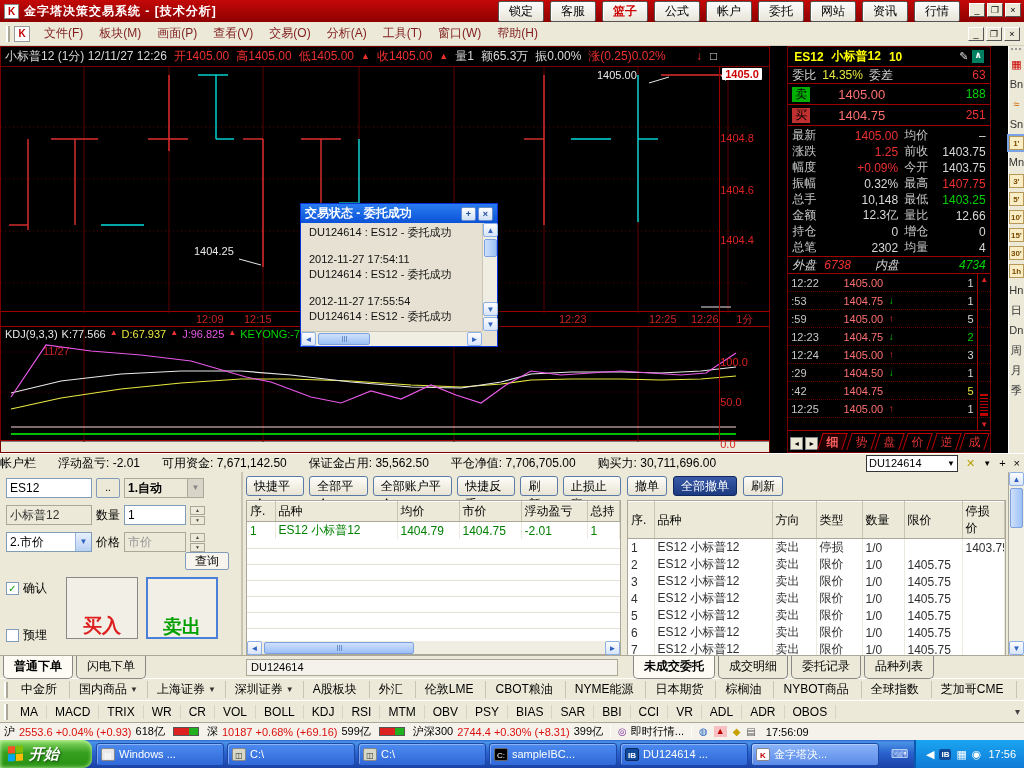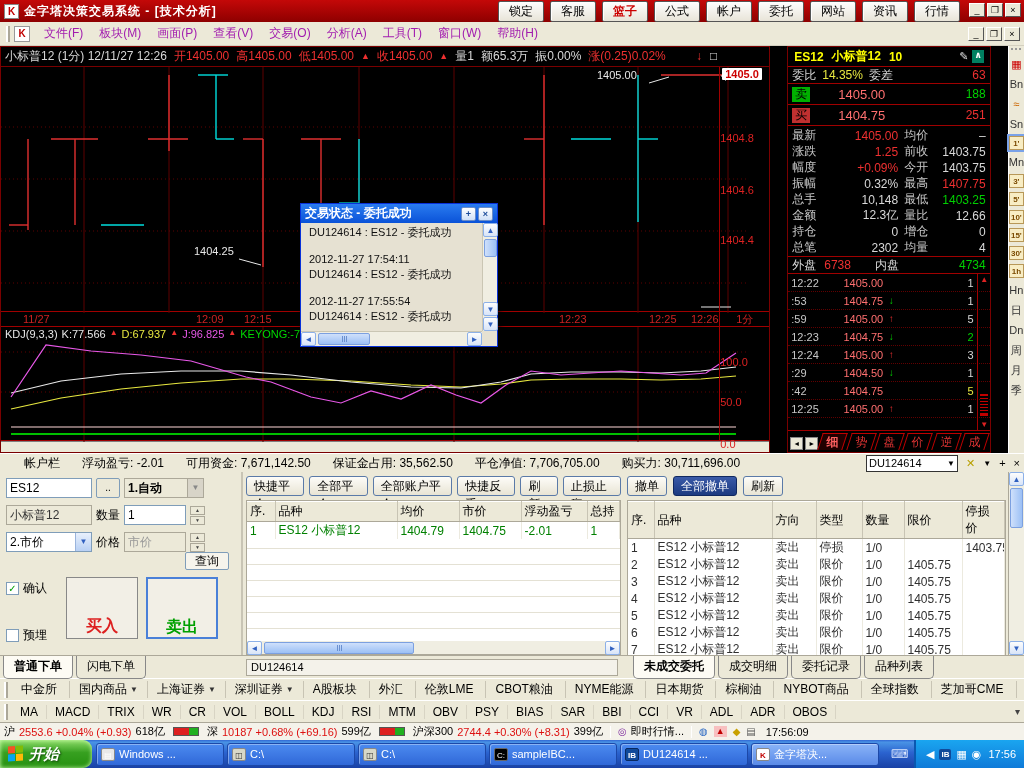--- a/index.html
+++ b/index.html
@@ -13,21 +13,21 @@
   #tb-btns { display:flex; gap:6px; margin-left:auto; margin-right:60px; }
   .tb-btn { background:linear-gradient(#fefefe,#e8e4d8); border:1px solid #555; border-radius:2px; color:#000; font-size:12px; padding:1px 10px; box-shadow:inset 1px 1px 0 #fff; cursor:default; }
   .tb-btn.hot { color:#cc0000; font-weight:bold; }
   .win-ctrls { position:absolute; right:3px; top:3px; display:flex; gap:2px; }
   .wc { width:16px; height:14px; background:#ece9d8; border:1px solid; border-color:#fff #555 #555 #fff; font-size:9px; line-height:12px; text-align:center; color:#000; }
 
   
   #menubar { height:24px; background:#ece9d8; border-bottom:1px solid #d4d0c0; display:flex; align-items:center; padding-left:2px; position:relative; }
   .grip { width:4px; height:16px; border-left:2px solid #fff; border-right:2px solid #aca899; margin:0 4px; }
   .menu-icon { width:16px; height:16px; background:#fff; border:1px solid #999; color:#c00000; font-size:10px; font-weight:bold; text-align:center; line-height:14px; margin-right:6px; }
-  .menu-item { padding:0 8px; color:#a21caf; }
+  .menu-item { padding:0 8px; color:#7f1d1d; }
   #menu-ctrls { position:absolute; right:4px; display:flex; gap:2px; }
 
   
   #main { height:407px; display:flex; background:#000;gap:17px; }
   #chart-col { width:795px; display:flex; flex-direction:column; border:1px solid #7a0000; }
   #chart-info { height:20px; display:flex; align-items:center; gap:7px; padding:0 4px; border-bottom:1px solid #7a0000; white-space:nowrap; overflow:hidden; position:relative; font-size:12px; }
   .ci-w { color:#d8d8d8; } .ci-r { color:#ee3030; }
   .ci-arrow { color:#ee3030; font-size:9px; }
   #chart-info .info-icons { position:absolute; right:52px; display:flex; gap:8px; }
   #plot { position:relative; height:246px; border-bottom:1px solid #a00000; }
@@ -61,21 +61,21 @@
   .q-bidask { height:21px; display:flex; align-items:center; border-bottom:1px solid #a00000; padding:0 4px; }
   .ba-tag { width:18px; height:15px; text-align:center; line-height:15px; font-size:12px; color:#000; }
   .ba-tag.sell { background:#00b000; } .ba-tag.buy { background:#c03030; }
   .ba-price { color:#ff7070; font-size:13px; margin-left:28px; }
   .ba-vol { margin-left:auto; }
   .ba-vol.g { color:#00d000; } .ba-vol.r { color:#ee3030; }
   #q-stats { border-bottom:1px solid #a00000; padding:1px 0; }
   .qs-row { display:grid; grid-template-columns:40px 66px 40px 1fr; height:16px; align-items:center; padding:0 4px; }
   .qs-l { color:#c8c8c8; } .qs-v { text-align:right; }
   .qs-v.red{color:#ee3030;} .qs-v.green{color:#00d000;} .qs-v.white{color:#d8d8d8;}
-  #q-pan { height:17px; display:flex; align-items:center; padding:0 4px; border-bottom:1px solid #a00000; color:#d8d8d8; }
+  #q-pan { height:17px; display:flex; align-items:center; padding:0 4px; border-bottom:1px solid #a00000; color:#d8d8d8;font-style:italic; }
   #q-pan .v1{color:#ee3030; margin-left:8px;} #q-pan .l2{margin-left:24px;} #q-pan .v2{color:#00d000; margin-left:auto;}
   #q-ticks { flex:1; position:relative; overflow:hidden; }
   .tick-row { display:flex; height:18px; align-items:center; padding:0 16px 0 3px; border-bottom:1px dotted #600000; font-size:11px; }
   .tk-t { width:34px; color:#c8c8c8; } .tk-p { color:#ff7070; width:58px; text-align:right; }
   .tk-d { width:16px; text-align:center; font-size:10px; }
   .tk-d.up{color:#ee3030;} .tk-d.dn{color:#00d000;}
   .tk-v { margin-left:auto; }
   .tk-v.w{color:#d8d8d8;} .tk-v.g{color:#00d000;} .tk-v.y{color:#e8e840;}
   #tick-sb { position:absolute; right:0; top:0; bottom:0; width:13px; border-left:1px solid #a00000; }
   .tsb-a { position:absolute; left:1px; width:11px; height:11px; color:#dd2222; font-size:8px; text-align:center; line-height:11px; }
@@ -103,21 +103,21 @@
   .dlg-line { height:14px; font-size:11px; color:#111; white-space:nowrap; }
   #dlg-vsb { position:absolute; top:19px; right:0; bottom:15px; width:15px; background:#f0eee2; border-left:1px solid #cac6b4; }
   #dlg-hsb { position:absolute; left:0; right:15px; bottom:0; height:15px; background:#f0eee2; border-top:1px solid #cac6b4; display:flex; align-items:center; }
   .sb-btn { width:15px; height:14px; background:linear-gradient(#fdfdfd,#d8e4f8); border:1px solid #8cb0e8; border-radius:2px; color:#3060c0; font-size:8px; text-align:center; line-height:13px; flex:0 0 auto; }
   #dlg-vsb .sb-btn { position:absolute; left:0; }
   .vsb-thumb { position:absolute; left:1px; width:13px; background:linear-gradient(90deg,#cfe0fb,#9cc0f5); border:1px solid #7ca0e0; border-radius:2px; }
   .hsb-thumb { width:52px; height:12px; background:linear-gradient(#cfe0fb,#9cc0f5); border:1px solid #7ca0e0; border-radius:2px; margin-left:2px; display:flex; align-items:center; justify-content:center; gap:1px; }
   .hsb-thumb i { width:1px; height:6px; background:#6a90d0; }
 
   
-  #account-bar { height:19px; background:#ece9d8; border-top:1px solid #fff; display:flex; align-items:center; gap:22px; padding:0 24px; font-size:12px; color:#000; position:relative; }
+  #account-bar { height:19px; background:#ece9d8; border-top:1px solid #fff; display:flex; align-items:center; gap:22px; padding:0 0; font-size:12px; color:#000; position:relative; }
   #acct-right { position:absolute; right:4px; display:flex; align-items:center; gap:8px; }
   #acct-combo { width:92px; height:17px; background:#fff; border:1px solid #333; display:flex; align-items:center; padding:0 2px; font-size:11px; }
   #acct-combo .arr { margin-left:auto; font-size:8px; }
   .ab-ic { font-size:11px; }
   .ab-ic.tools { color:#b8a000; font-weight:bold; }
 
   
   #bottom { height:183px; display:flex; position:relative; background:#ece9d8; }
   #order-form { width:243px; padding:6px 4px 0 6px; background:#ece9d8; border-right:2px solid #c8c4b4; position:relative; }
   .of-row { display:flex; align-items:center; margin-bottom:7px; gap:4px; }
@@ -130,21 +130,21 @@
   .of-combo.auto { width:80px; color:#000; }
   .of-combo.mkt { width:86px; background:#fff; border:1px solid #7f9db9; font-weight:normal; }
   .combo-arr { margin-left:auto; width:16px; height:18px; background:linear-gradient(#e8f0fc,#b8d0f4); border-left:1px solid #9ab4dc; color:#3060c0; font-size:8px; text-align:center; line-height:17px; }
   .combo-arr.gray { background:#d8d4c8; color:#888; border-left:1px solid #aca899; }
   .of-lbl { font-size:12px; }
   .spin { display:flex; flex-direction:column; width:15px; gap:1px; }
   .spin b { height:9px; background:#ece9d8; border:1px solid #aca899; font-size:5px; line-height:7px; text-align:center; color:#444; font-weight:normal; }
   #query-btn { position:absolute; right:12px; top:80px; width:44px; height:18px; background:#f6f4ec; border:1px solid #7f9db9; border-radius:2px; text-align:center; line-height:16px; font-size:12px; }
   .chk-row { display:flex; align-items:center; gap:4px; margin:10px 0 18px 0; }
   .chk { width:13px; height:13px; background:#fff; border:1px solid #7f9db9; font-size:10px; line-height:12px; text-align:center; color:#00a000; font-weight:bold; }
-  #buy-btn, #sell-btn { position:absolute; top:105px; width:72px; height:62px; background:#f2efe6; border:1px solid #888; font-size:16px; font-weight:bold; text-align:center; line-height:95px; }
+  #buy-btn, #sell-btn { position:absolute; top:105px; width:72px; height:62px; background:#f2efe6; border:1px solid #888; font-size:19px; font-weight:bold; text-align:center; line-height:95px; }
   #buy-btn { left:66px; color:#dd2020; }
   #sell-btn { left:146px; color:#00a000; border:2px solid #4a80d8; }
   #of-left { width:56px; }
 
   
   #mid-pane { width:380px; display:flex; flex-direction:column; padding:4px 2px 0 3px; }
   .btn-row { display:flex; gap:5px; margin-bottom:4px; }
   .xp-btn { height:20px; background:linear-gradient(#fdfcf8,#e8e4d4); border:1px solid #5a7aa8; border-radius:3px; padding:0 7px; font-size:12px; line-height:18px; color:#000; }
   .xp-btn.dark { background:linear-gradient(#3a5aa8,#1c3a80); color:#fff; border:1px solid #102860; }
   .pane-tbl { width:100%; border-collapse:collapse; table-layout:fixed; background:#fff; font-size:12px; }
@@ -322,21 +322,21 @@
       <span class="chart-note" style="left:596px; top:2px;">1405.00</span>
       <div id="price-axis">
         <span id="pa-badge">1405.0</span>
         <span class="pa-lbl" style="top:54px;">1404.8</span>
         <span class="pa-lbl" style="top:106px;">1404.6</span>
         <span class="pa-lbl" style="top:156px;">1404.4</span>
       </div>
     </div>
 
     <div id="timeaxis">
-      <span class="ta-lbl" style="left:22px;">11/27</span>
+      <span class="ta-lbl" style="left:42px;margin-top:32px;">11/27</span>
       <span class="ta-lbl" style="left:195px;">12:09</span>
       <span class="ta-lbl" style="left:243px;">12:15</span>
       <span class="ta-lbl" style="left:385px;">12:17</span>
       <span class="ta-lbl" style="left:558px;">12:23</span>
       <span class="ta-lbl" style="left:648px;">12:25</span>
       <span class="ta-lbl" style="left:690px;">12:26</span>
       <span id="ta-period">1分</span>
     </div>
 
     <div id="kdj">

